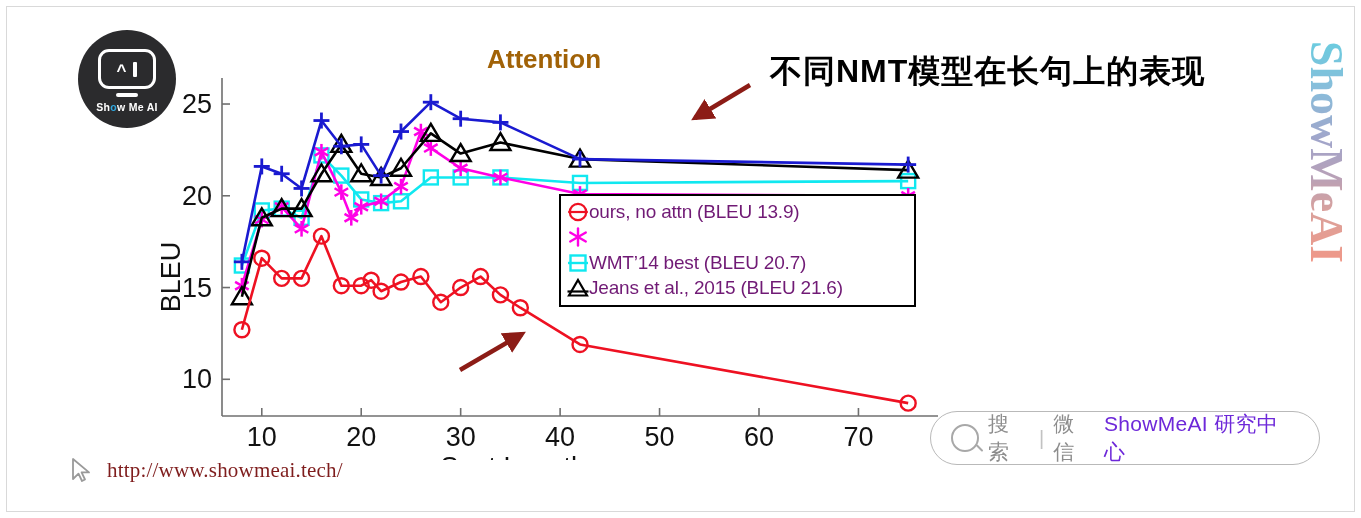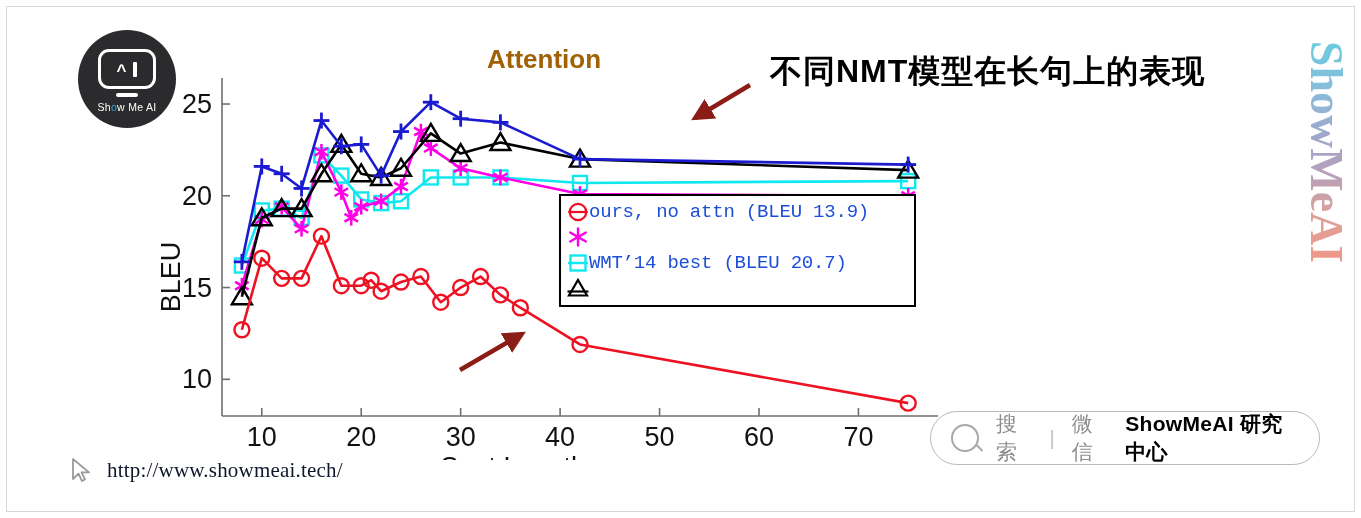--- a/index.html
+++ b/index.html
@@ -9,21 +9,21 @@
   #slide-frame{position:absolute;left:6px;top:6px;right:6px;bottom:6px;border:1.5px solid #d9d9d9;pointer-events:none;}
 
   
   #logo{position:absolute;left:78px;top:30px;width:98px;height:98px;border-radius:50%;
         background:#2b2b2d;display:flex;flex-direction:column;align-items:center;justify-content:center;}
   #logo .face{width:52px;height:34px;border:3.5px solid #ffffff;border-radius:11px;
         display:flex;align-items:center;justify-content:center;gap:7px;margin-top:4px;}
   #logo .eye-caret{color:#fff;font-size:17px;line-height:1;font-weight:bold;transform:translateY(1px);}
   #logo .eye-bar{width:4px;height:15px;background:#fff;border-radius:1px;}
   #logo .chin{width:22px;height:4px;background:#fff;border-radius:2px;margin-top:4px;}
-  #logo .lbl{color:#fff;font-size:10.5px;font-weight:normal;letter-spacing:.3px;margin-top:4px;}
+  #logo .lbl{color:#fff;font-size:10.5px;font-weight:bold;letter-spacing:.3px;margin-top:4px;}
   #logo .lbl .o{color:#2fa8e0;}
 
   
   #title{position:absolute;left:770px;top:50px;font-size:32px;font-weight:bold;color:#000000;
          letter-spacing:1px;white-space:nowrap;}
 
   
   #vwm{position:absolute;right:4px;top:18px;width:62px;height:268px;}
   #vwm .txt{position:absolute;left:50%;top:50%;transform:translate(-50%,-50%) rotate(90deg);
        transform-origin:center;font-size:46px;font-weight:bold;font-family:"Liberation Serif",serif;
@@ -38,37 +38,37 @@
   
   .anno{position:absolute;color:#a16207;font-weight:bold;font-size:26px;white-space:nowrap;}
   #anno-attention{left:487px;top:44px;}
   #anno-noattention{left:398px;top:363px;}
 
   
   #legend{position:absolute;left:559px;top:194px;width:357px;background:#fff;border:2px solid #000;
           padding:3px 4px 4px 4px;box-sizing:border-box;}
   #legend .row{display:flex;align-items:center;height:25.5px;}
   #legend .mk{width:26px;min-width:26px;display:flex;align-items:center;justify-content:center;}
-  #legend .lt{font-size:19px;color:#1d4ed8;font-family:Liberation Mono, monospace;white-space:nowrap;
+  #legend .lt{font-size:19px;color:#701a75;font-family:Liberation Sans, sans-serif;white-space:nowrap;
               letter-spacing:-0.2px;margin-left:-2px;}
 
   
   #searchpill{position:absolute;left:930px;top:411px;width:390px;height:54px;border:1.6px solid #b9b9b9;
-      border-radius:27px;background:#fff;display:flex;align-items:center;gap:17px;padding:0 20px;box-sizing:border-box;}
+      border-radius:27px;background:#fff;display:flex;align-items:center;gap:9px;padding:0 20px;box-sizing:border-box;}
   #searchpill .mag{width:24px;height:24px;border:2px solid #a8a8a8;border-radius:50%;position:relative;flex:none;}
   #searchpill .mag:after{content:"";position:absolute;width:9px;height:2px;background:#a8a8a8;
       right:-7px;bottom:1px;transform:rotate(45deg);border-radius:1px;}
   #searchpill .grey{color:#8d8d8d;font-size:21px;}
   #searchpill .div{color:#c2c2c2;font-size:20px;}
-  #searchpill .bold{color:#000000;font-size:21px;font-weight:bold;letter-spacing:.3px;}
+  #searchpill .bold{color:#6d28d9;font-size:21px;font-weight:normal;letter-spacing:.3px;}
 
   
   #urlline{position:absolute;left:68px;top:456px;display:flex;align-items:center;gap:13px;}
   #urlline .cur{width:26px;height:28px;flex:none;}
-  #urlline .t{color:#0f172a;font-size:21px;font-family:"Liberation Serif",serif;letter-spacing:.2px;}
+  #urlline .t{color:#7f1d1d;font-size:21px;font-family:"Liberation Serif",serif;letter-spacing:.2px;}
 </style>
 </head>
 <body>
 
 <div id="slide">
   <div id="slide-frame"></div>
 
   <div id="logo">
     <div class="face">
       <span class="eye-caret">^</span>
@@ -291,20 +291,21 @@
       </span>
       <span class="lt">WMT’14 best (BLEU 20.7)</span>
     </div>
     <div class="row">
       <span class="mk">
         <svg width="24" height="22" viewBox="0 0 24 22">
             <polygon points="12,3 21,18.5 3,18.5" fill="none" stroke="#000" stroke-width="2.2"></polygon>
             <line x1="1.5" y1="14.5" x2="22.5" y2="14.5" stroke="#000" stroke-width="2.2"></line>
           </svg>
       </span>
+      <span class="lt">Jeans et al., 2015 (BLEU 21.6)</span>
     </div>
   </div>
 
   <div id="searchpill">
     <span class="mag"></span>
     <span class="grey">搜索</span>
     <span class="div">|</span>
     <span class="grey">微信</span>
     <span class="bold">ShowMeAI 研究中心</span>
   </div>

